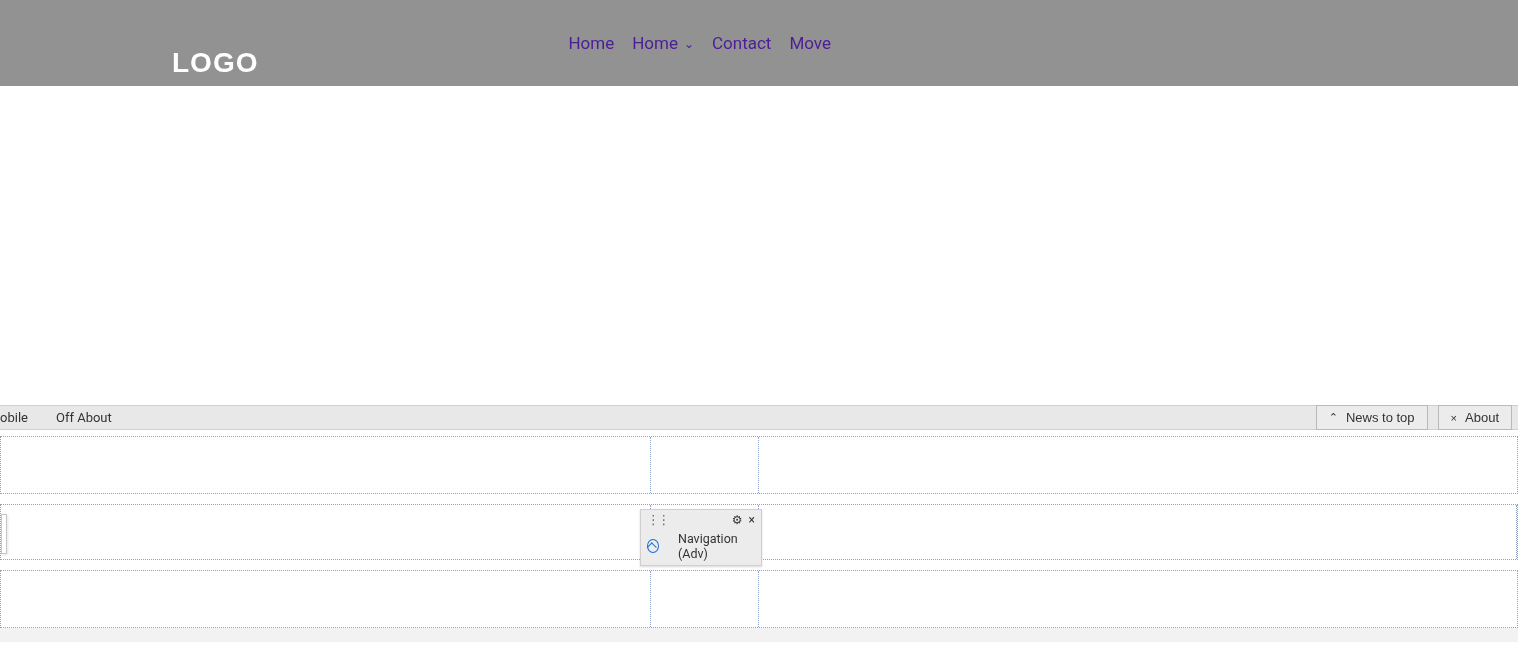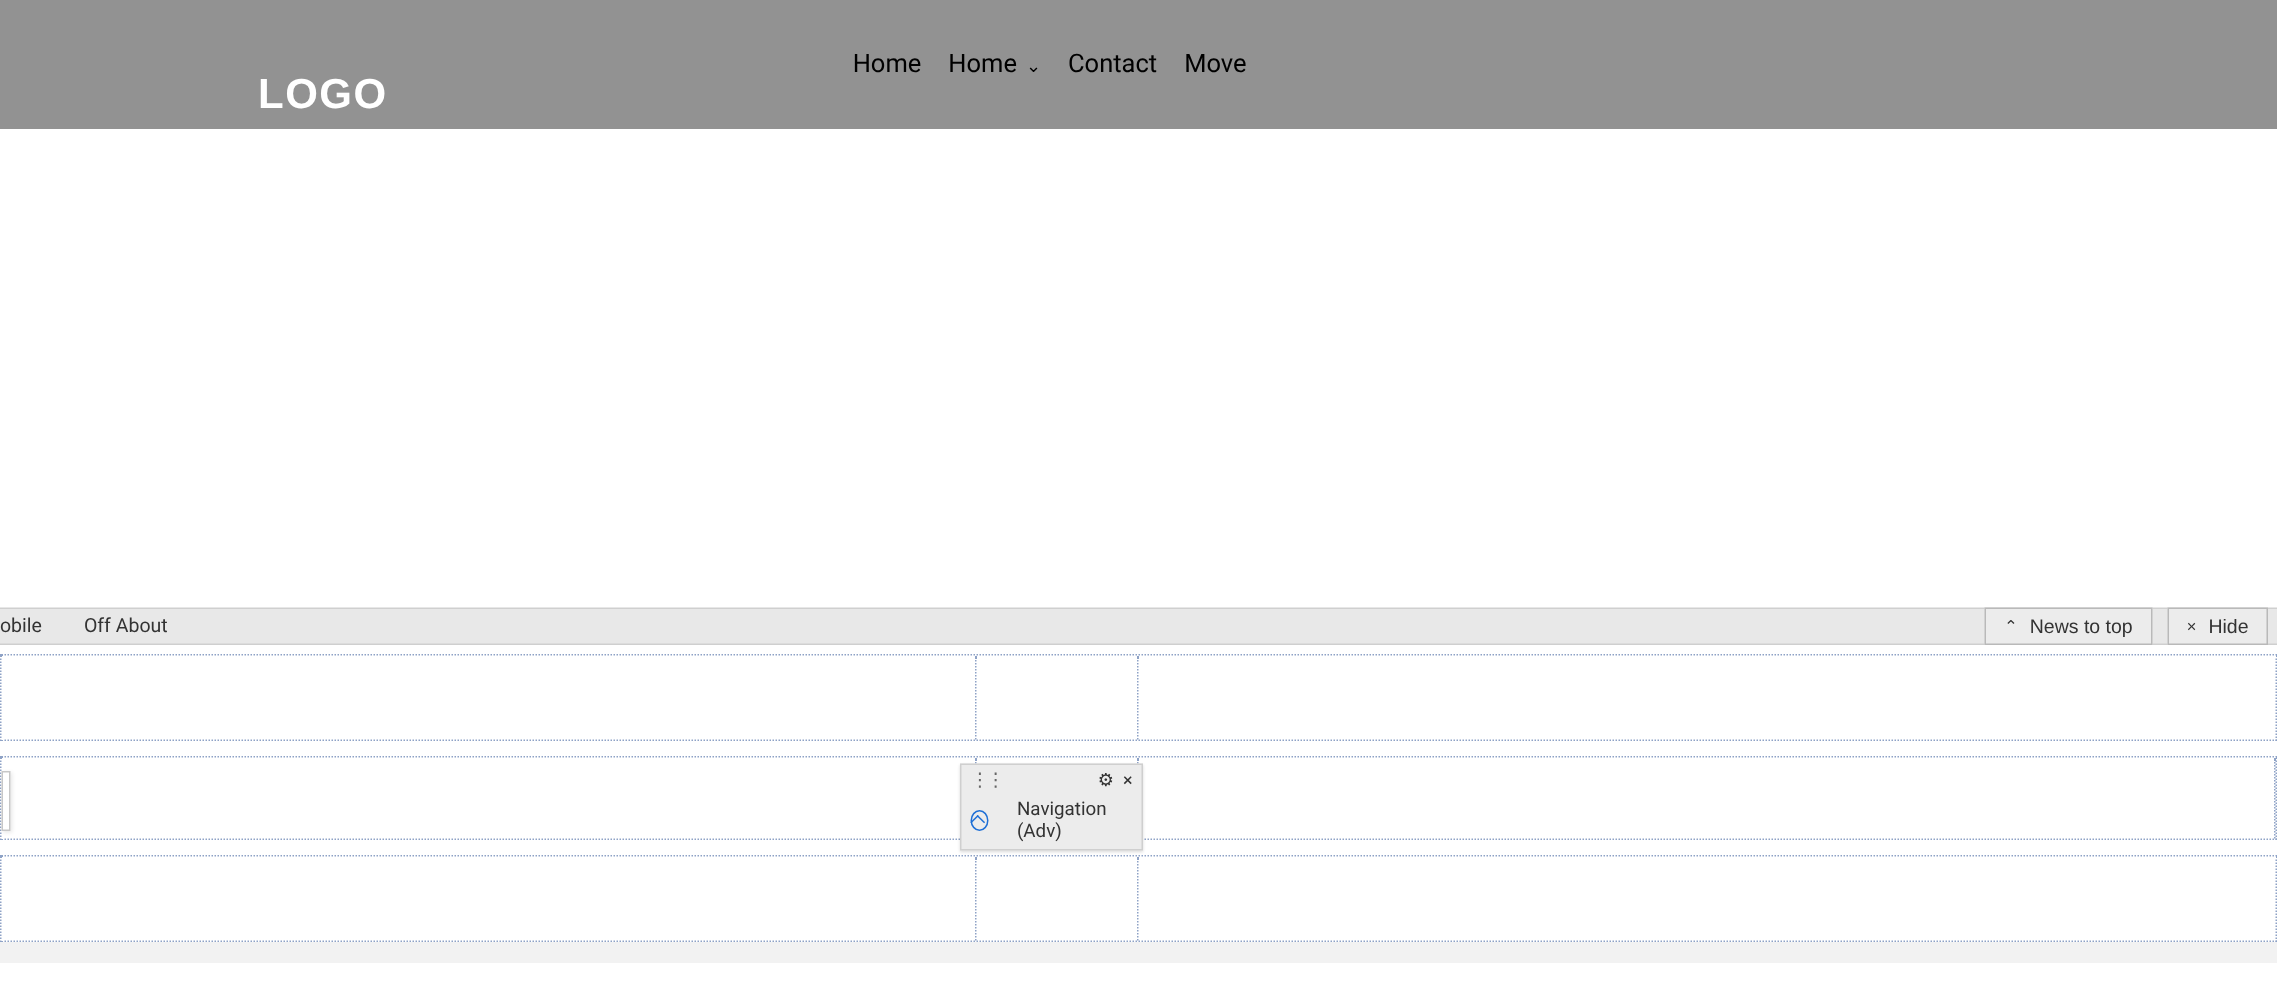--- a/index.html
+++ b/index.html
@@ -21,21 +21,21 @@
     letter-spacing: 1px;
     margin-top: 40px;
   }
   .nav {
     display: flex;
     gap: 18px;
     margin-left: 310px;
     font-size: 17px;
   }
   .nav a {
-    color: #000000;
+    color: #4c1d95;
     text-decoration: none;
     display: inline-flex;
     align-items: center;
     gap: 6px;
   }
   .chev { font-size: 12px; transform: translateY(1px); display:inline-block; }
 
   
   .preview-gap { height: 320px; background: #fff; border-bottom: 1px solid #cfcfcf; }
 
@@ -175,21 +175,21 @@
     <span class="item first">obile</span>
     <span class="item">Off About</span>
   </div>
   <div class="bp-right">
     <button class="pill">
       <span class="icoglyph">⌃</span>
       <span>News to top</span>
     </button>
     <button class="pill">
       <span class="icoglyph">×</span>
-      <span>Hide</span>
+      <span>About</span>
     </button>
   </div>
 </div>
 
 <div class="canvas">
 
   <div class="row row-tall dotted">
     <div class="cell"></div>
     <div class="cell"></div>
     <div class="cell"></div>

